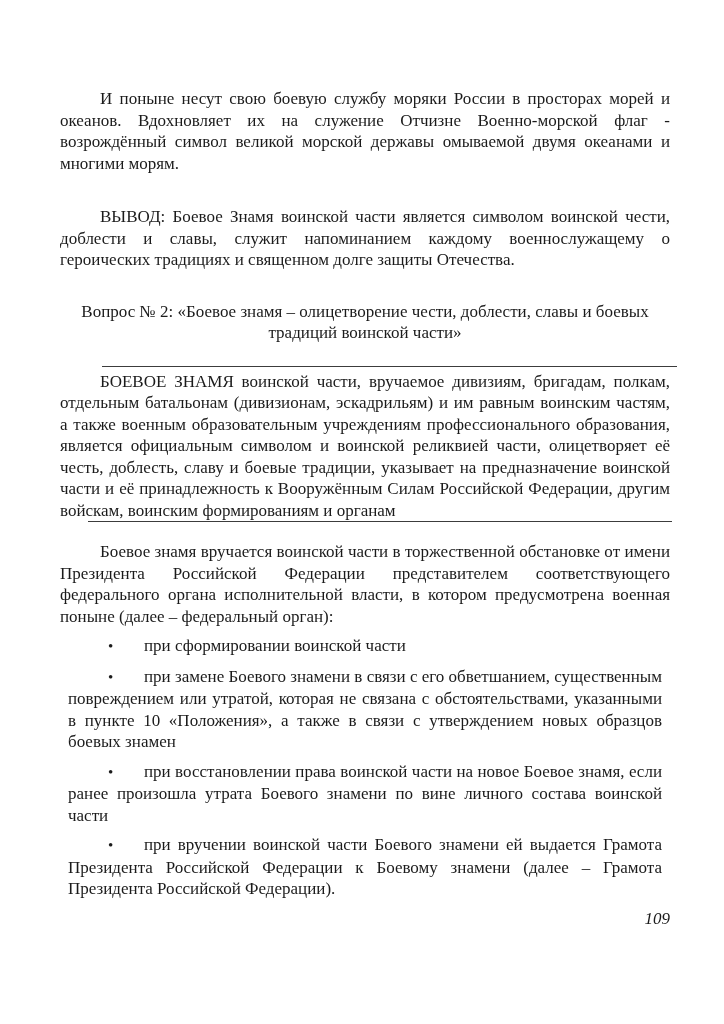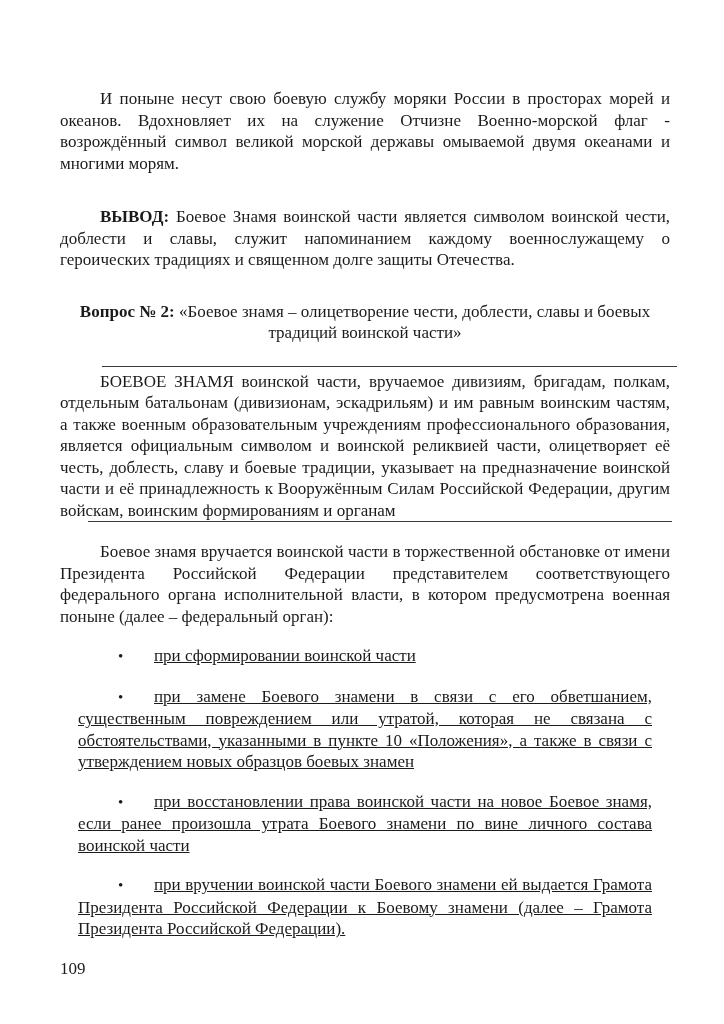--- a/index.html
+++ b/index.html
@@ -29,21 +29,21 @@
   #p-navy   { margin-bottom: 32px; }
   #p-vyvod  { margin-bottom: 30px; }
 
   .heading {
     margin: 0 0 22px 0;
     text-align: center;
     font-weight: normal;
     font-size: 17px;
     line-height: 21.5px;
   }
-  .heading b, .para b { font-weight: bold; }
+  .heading b, .para b { font-weight: normal; }
 
   .regulation { margin-bottom: 11px; }
   .reg-line { text-align: justify; }
   .reg-line.first {
     text-indent: 42px;
     text-align-last: justify;
   }
   .reg-line.third {
     text-indent: 25px;
     white-space: pre-wrap;
@@ -57,35 +57,35 @@
   .rule-top    { margin-left: 42px; margin-right: -7px; }
   .rule-bottom { margin-left: 28px; margin-right: -2px; }
 
   #p-quote {
     margin-top: 4px;
   }
 
   #p-present { margin-top: 19px; }
 
   .bullet {
-    margin: 18px;
+    margin: 8px;
     text-align: justify;
     text-indent: 40px;
-    text-decoration: underline;
   }
   .blt {
     display: inline-block;
     width: 36px;
     text-indent: 0;
     font-size: 15px;
   }
 
   .page-number {
     margin-top: 3px;
-    text-align: left;
+    text-align: right;
+    font-style: italic;
   }
 </style>
 </head>
 <body>
 
 <div class="page">
 
   <p class="para indent" id="p-navy">И поныне несут свою боевую службу моряки России в просторах морей и океанов. Вдохновляет их на служение Отчизне Военно-морской флаг - возрождённый символ великой морской державы омываемой двумя океанами и многими морям.</p>
 
   <p class="para indent" id="p-vyvod"><b>ВЫВОД:</b><span> Боевое Знамя воинской части является символом воинской чести, доблести и славы, служит напоминанием каждому военнослужащему о героических традициях и священном долге защиты Отечества.</span></p>

